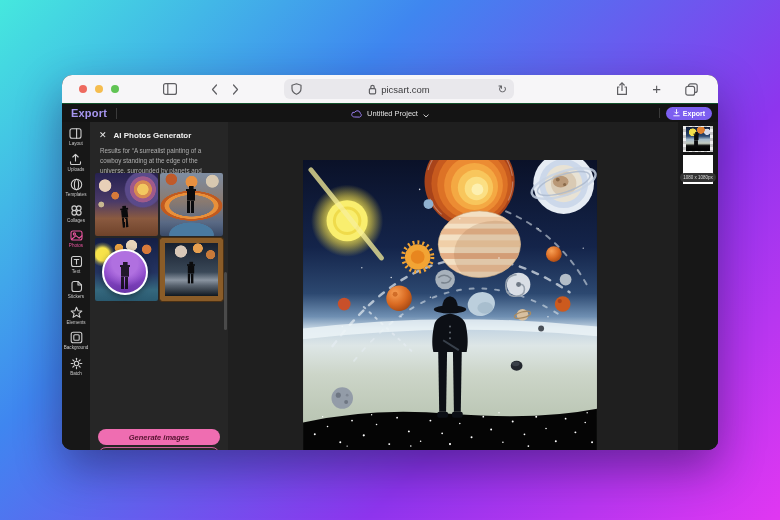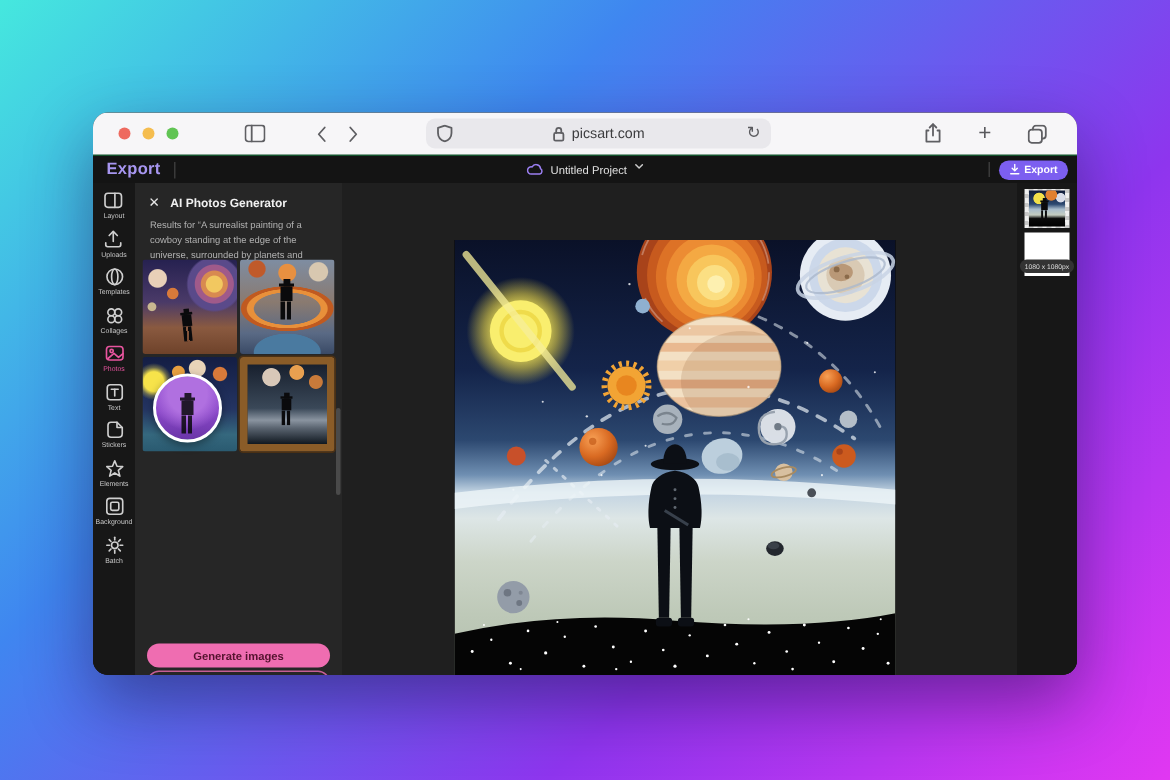--- a/index.html
+++ b/index.html
@@ -33,21 +33,21 @@
   .url-center{position:absolute;left:0;right:0;display:flex;justify-content:center;align-items:center;gap:4px;}
   .url-text{font-size:9.5px;color:#3c3c3e;}
   .reload{position:absolute;right:7px;font-size:11px;color:#5a5a5e;line-height:1;}
   .right-icons{position:absolute;right:20px;top:0;height:28px;display:flex;align-items:center;gap:24px;}
   .plus-glyph{font-size:15px;color:#5a5a5e;line-height:1;margin-top:-2px;}
   
   .app{position:absolute;left:0;top:29px;right:0;bottom:0;background:#1f1f1f;}
   .app-header{position:absolute;left:0;top:0;width:100%;height:18px;background:#141414;display:flex;align-items:center;}
   .logo{font-size:11px;font-weight:bold;color:#a796f0;margin-left:9px;letter-spacing:.2px;}
   .hdr-div{width:1px;height:11px;background:#3a3a3a;margin-left:9px;}
-  .project{position:absolute;left:50%;transform:translateX(-50%);display:flex;align-items:flex-start;gap:5px;}
+  .project{position:absolute;left:50%;transform:translateX(-50%);display:flex;align-items:flex-end;gap:5px;}
   .project-name{font-size:7.5px;color:#e0e0e0;}
   .export-btn{
     position:absolute;right:6px;top:2.5px;height:13px;padding:0 7px;border-radius:7px;
     background:#7c5ff0;display:flex;align-items:center;gap:3px;
   }
   .export-btn span{font-size:7px;color:#fff;font-weight:bold;}
   .hdr-div2{position:absolute;right:58px;top:4px;width:1px;height:10px;background:#3a3a3a;}
   
   .rail{position:absolute;left:0;top:18px;bottom:0;width:28px;background:#171717;display:flex;flex-direction:column;align-items:center;padding-top:5px;box-sizing:border-box;}
   .rail-item{display:flex;flex-direction:column;align-items:center;gap:1px;margin-bottom:6.5px;cursor:pointer;}
@@ -103,21 +103,21 @@
     background:radial-gradient(circle at 50% 28%, #b070e0 0 35%, rgba(0,0,0,0) 65%),
                linear-gradient(180deg,#9a55d8 0%,#8a48c8 55%,#6a35a8 100%);
     overflow:hidden;
   }
   .avatar .mini-cowboy{left:15px;top:11px;}
   .avatar .mini-cowboy::before,.avatar .mini-cowboy::after{filter:brightness(0.9);opacity:.85;}
   .generate-btn{
     position:absolute;left:8px;right:8px;top:307px;height:16px;border-radius:8px;
     background:#ef6db1;display:flex;align-items:center;justify-content:center;
   }
-  .generate-btn span{font-size:7.5px;font-weight:bold;color:#55132f;}
+  .generate-btn span{font-size:7.5px;font-weight:bold;color:#55132f;font-style:italic;}
   .ghost-btn{position:absolute;left:8px;right:8px;top:325px;height:14px;border-radius:8px;border:1px solid rgba(239,109,177,.8);}
   .panel-scroll{position:absolute;right:1px;top:150px;width:3px;height:58px;border-radius:2px;background:#4a4a4a;}
   
   .canvas-area{position:absolute;left:166px;right:40px;top:18px;bottom:0;background:#1f1f1f;}
   .canvas-img{position:absolute;left:241px;top:56px;width:294px;height:290px;background:#000;}
   .expand-handle{position:absolute;right:10px;top:192px;color:#808080;font-size:11px;line-height:1;}
   
   .rightbar{position:absolute;right:0;top:18px;bottom:0;width:40px;background:#171717;}
   .layer-thumb{
     position:absolute;left:5px;top:4px;width:30px;height:26px;

